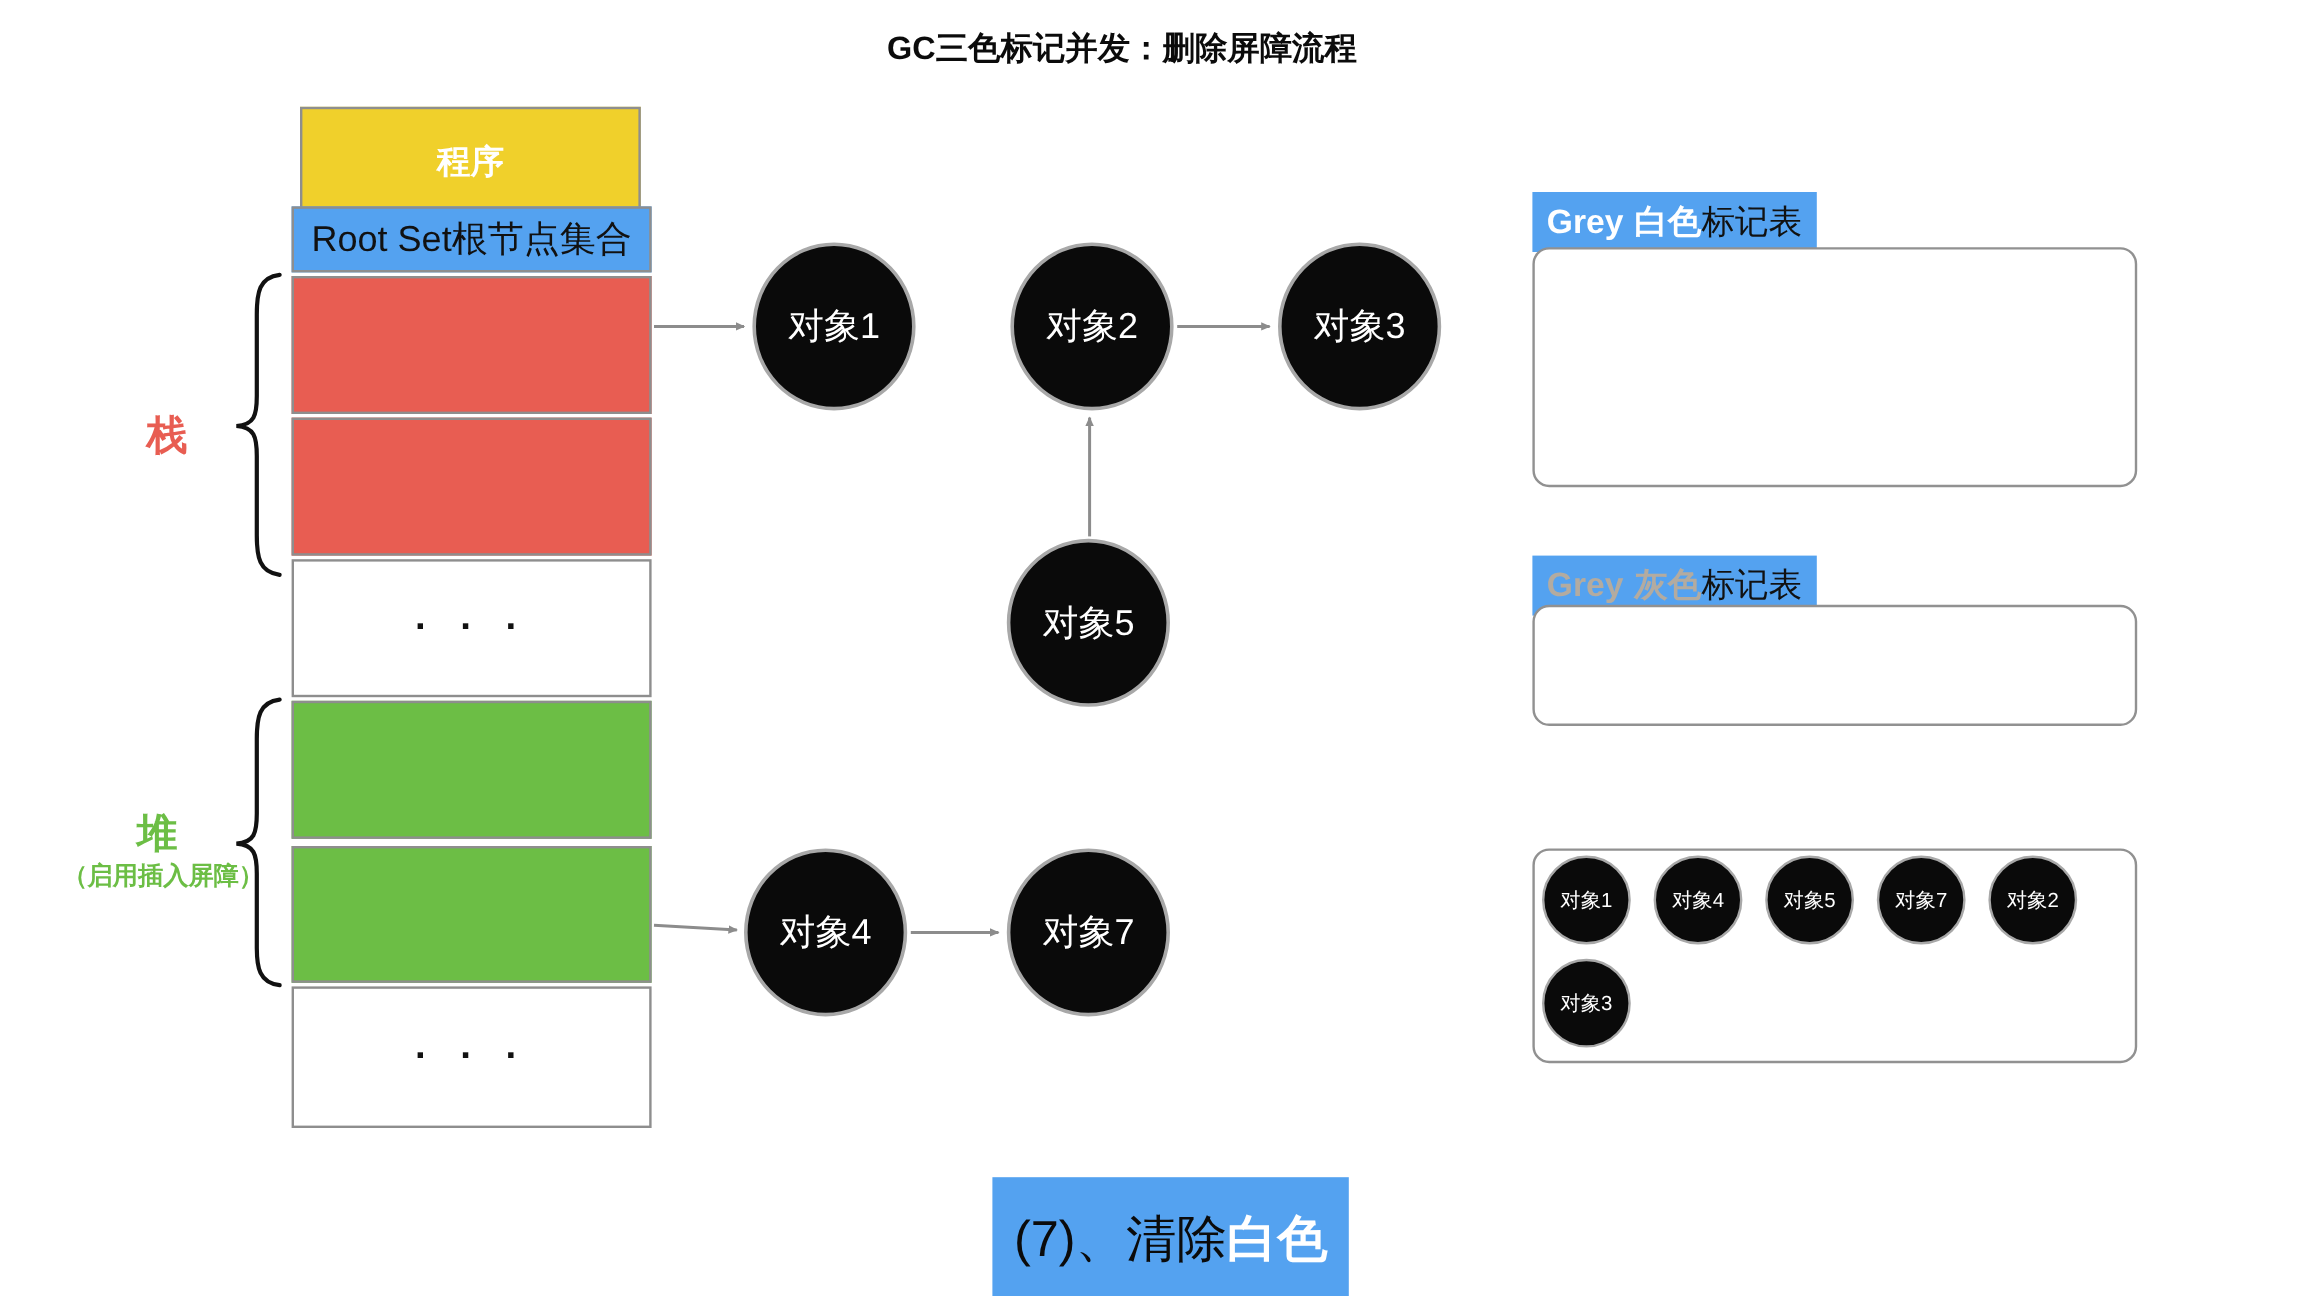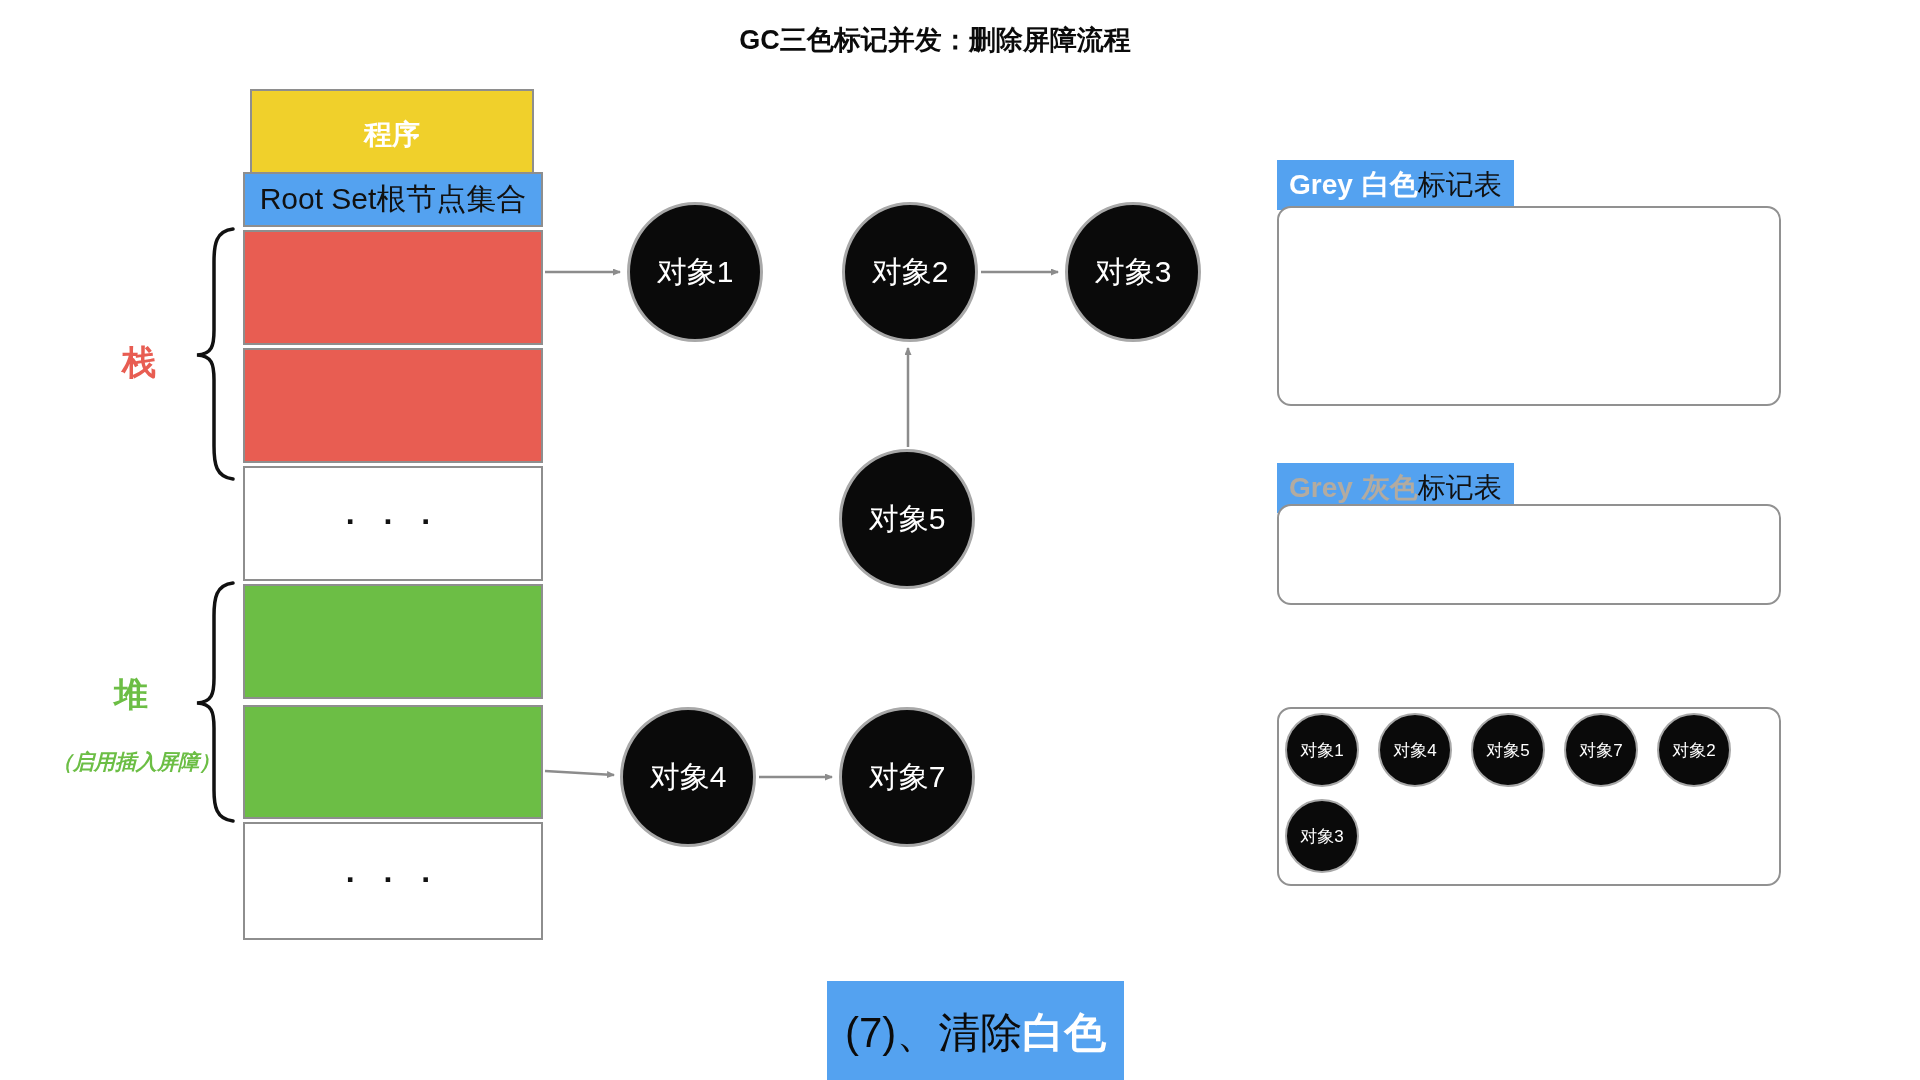--- a/index.html
+++ b/index.html
@@ -18,21 +18,21 @@
   .rootset{left:243px;top:172px;width:300px;height:55px;background:#54a2f0;color:#111;font-size:30px;}
   .red1{left:243px;top:230px;width:300px;height:115px;background:#e85d52;}
   .red2{left:243px;top:348px;width:300px;height:115px;background:#e85d52;}
   .white1{left:243px;top:466px;width:300px;height:115px;background:#fff;}
   .green1{left:243px;top:584px;width:300px;height:115px;background:#6cbe45;}
   .green2{left:243px;top:705px;width:300px;height:114px;background:#6cbe45;}
   .white2{left:243px;top:822px;width:300px;height:118px;background:#fff;}
   .dots{font-size:32px;font-weight:bold;letter-spacing:10px;transform:translateY(-10px);color:#111;}
   .stack-label{left:122px;top:340px;font-size:34px;font-weight:bold;color:#e85d52;}
   .heap-label{left:114px;top:672px;font-size:34px;font-weight:bold;color:#6cbe45;}
-  .heap-note{left:52px;top:748px;font-size:21px;font-weight:bold;color:#6cbe45;white-space:nowrap;font-style:italic;}
+  .heap-note{left:52px;top:716px;font-size:21px;font-weight:bold;color:#6cbe45;white-space:nowrap;}
   
   .node{
     width:136px;height:140px;border-radius:50%;background:#0a0a0a;border:3px solid #a8a8a8;
     box-sizing:border-box;display:flex;align-items:center;justify-content:center;
     color:#fff;font-size:30px;
   }
   .n1{left:627px;top:202px;} .n2{left:842px;top:202px;} .n3{left:1065px;top:202px;}
   .n5{left:839px;top:449px;} .n4{left:620px;top:707px;} .n7{left:839px;top:707px;}
   
   .tbl-label{

